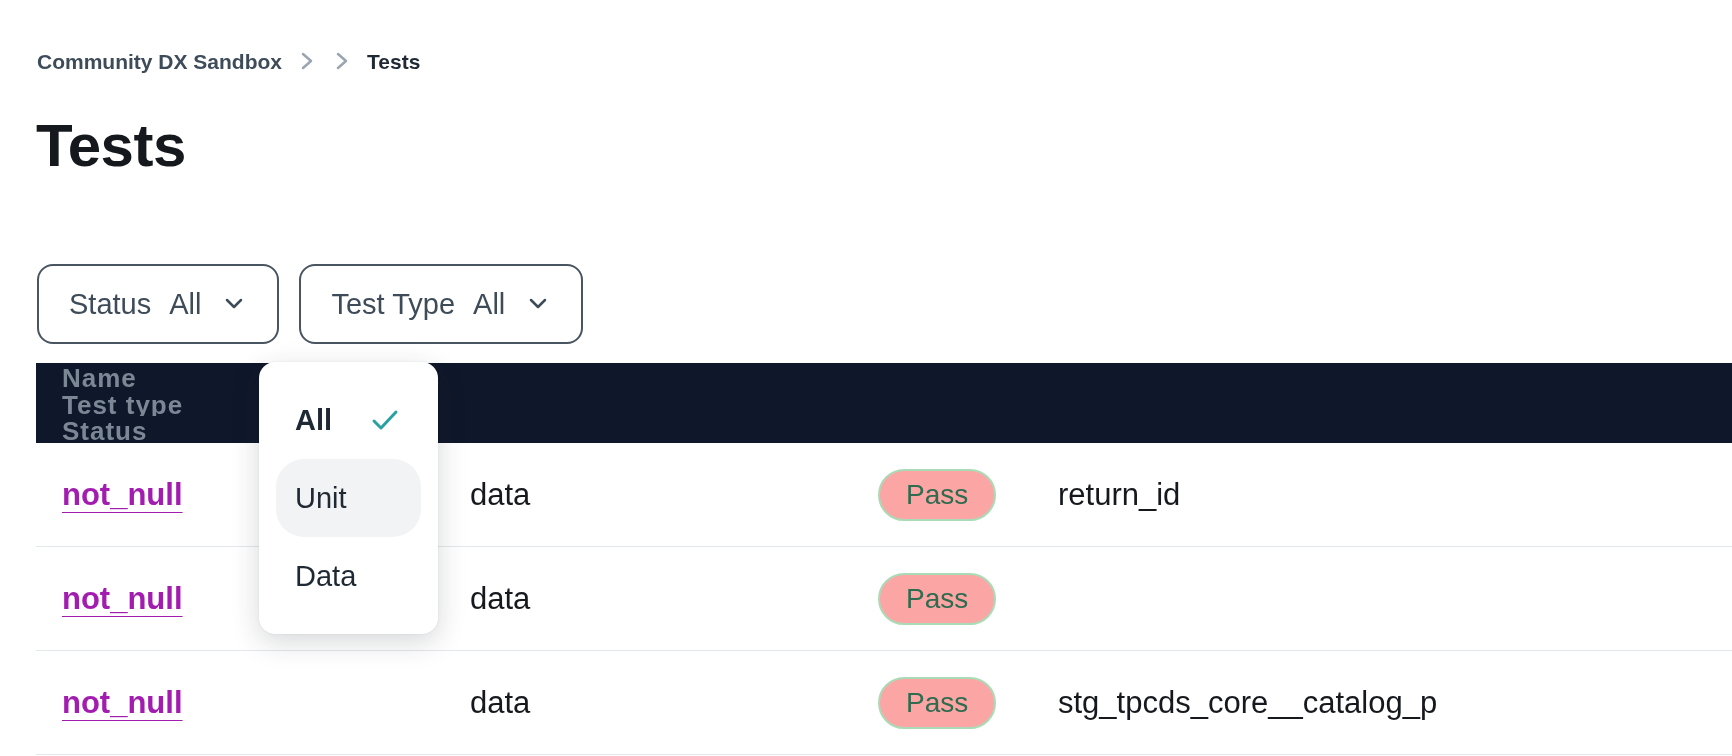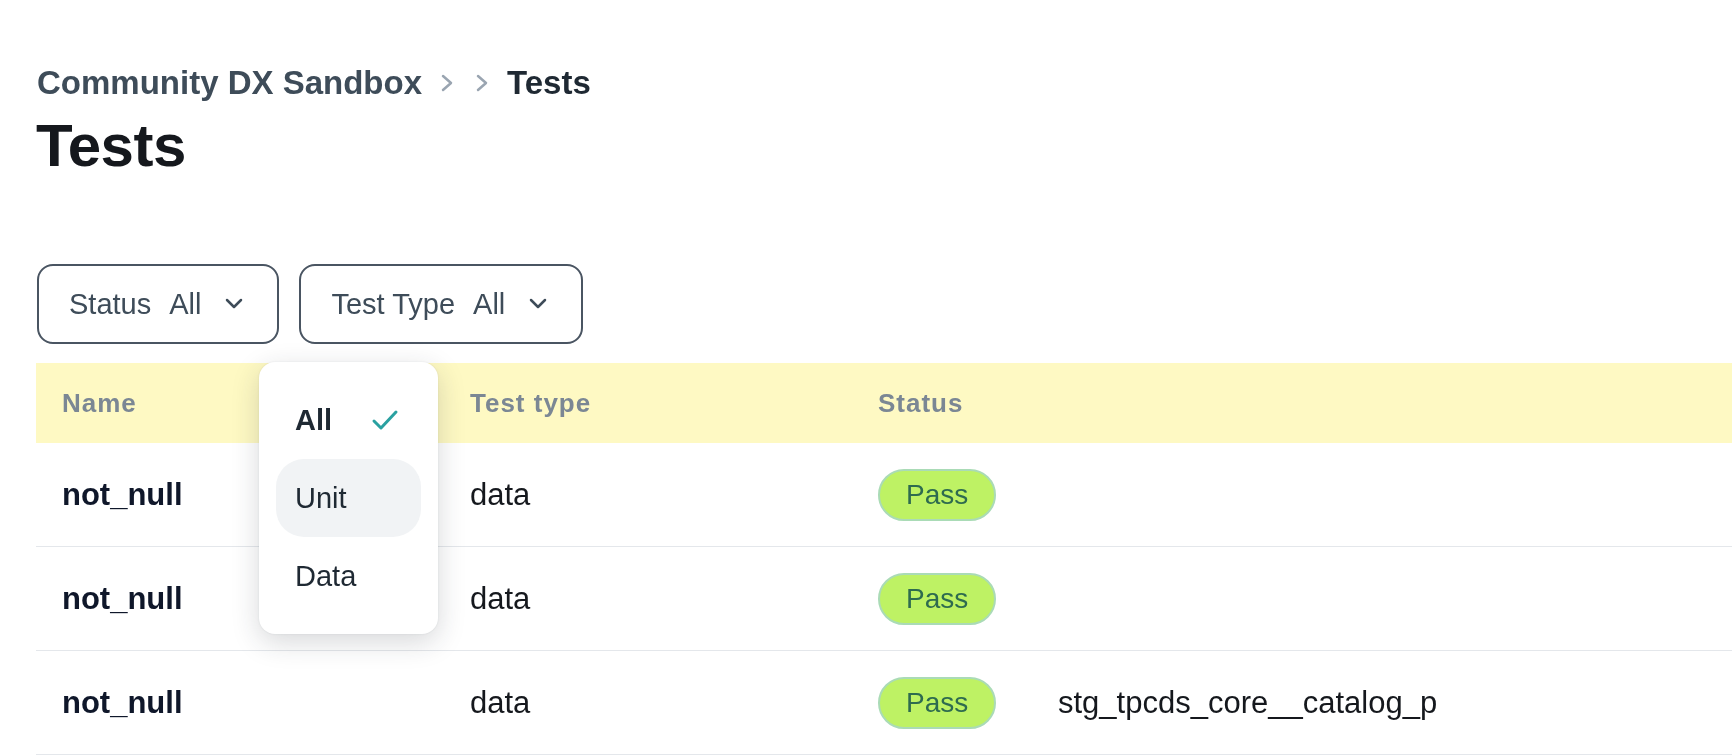--- a/index.html
+++ b/index.html
@@ -8,23 +8,23 @@
     width: 1732px; height: 756px;
     background: #ffffff;
     overflow: hidden;
     position: relative;
     font-family: "Liberation Sans", sans-serif;
     color: #16191f;
   }
 
   
   .breadcrumb {
-    position: absolute; left: 37px; top: 64px;
-    display: flex; align-items: center; gap: 15px;
-    font-size: 33px; font-weight: 700; color: #3E4C59;
+    position: absolute; left: 37px; top: 48px;
+    display: flex; align-items: flex-end; gap: 15px;
+    font-size: 21px; font-weight: 700; color: #3E4C59;
     white-space: nowrap;
   }
   .crumb-link { cursor: pointer; }
   .crumb-current { color: #1F2933; }
   .crumb-sep { display: flex; align-items: center; }
   .crumb-sep svg { display: block; }
 
   
   .page-title {
     position: absolute; left: 36px; top: 110px;
@@ -47,53 +47,54 @@
     font-size: 29px; color: #3E4C59;
     cursor: pointer;
   }
   .filter-btn .chev { display: flex; align-items: center; margin-left: 2px; }
 
   
   .tests-table {
     position: absolute; left: 36px; top: 363px; right: 0;
   }
   .thead {
-    display: flex; align-items: center;
-    height: 80px; background: #fef9c3;
+    display: flex; 
+    height: 80px; background: #0f172a; flex-direction: column;
   }
   .th {
     font-size: 26px; font-weight: 700; color: #7B8794;
     letter-spacing: 1px; padding-left: 26px;
     white-space: nowrap; overflow: hidden;
   }
   .trow {
     display: flex; align-items: center;
     height: 104px; border-bottom: 1px solid #E4E7EB;
     font-size: 31px; color: #15181d; background: #fff;
   }
   .td { padding-left: 26px; white-space: nowrap; overflow: hidden; }
   .col-name    { width: 408px; }
   .col-type    { width: 408px; }
   .col-status  { width: 180px; }
   .col-resource{ width: 408px; }
   .col-column  { flex: 1; }
 
   .name-link {
-    color: #0f172a; font-weight: 600;
+    color: #a21caf; font-weight: 600;
+    text-decoration: underline;
     text-decoration-thickness: 2px;
     text-underline-offset: 7px;
     cursor: pointer;
     text-align: right;
   }
 
   .status-badge {
     display: inline-flex; align-items: center; justify-content: center;
     min-width: 104px; height: 52px; padding: 0 26px;
     border-radius: 26px;
-    background: #bef264; border: 2px solid #AADBB6;
+    background: #fca5a5; border: 2px solid #AADBB6;
     color: #2E6B4F; font-size: 28px;
   }
 
   
   .menu {
     position: absolute; left: 259px; top: 362px;
     width: 179px; height: 272px;
     background: #fff; border-radius: 16px;
     box-shadow: 0 8px 28px rgba(31,41,51,0.18), 0 0 2px rgba(31,41,51,0.10);
     padding: 19px 17px;
@@ -156,20 +157,21 @@
   <div class="thead">
     <div class="th col-name">Name</div>
     <div class="th col-type">Test type</div>
     <div class="th col-status">Status</div>
   </div>
 
   <div class="trow">
     <div class="td col-name"><a class="name-link">not_null</a></div>
     <div class="td col-type">data</div>
     <div class="td col-status"><span class="status-badge">Pass</span></div>
+    <div class="td col-column">return_id</div>
   </div>
 
   <div class="trow">
     <div class="td col-name"><a class="name-link">not_null</a></div>
     <div class="td col-type">data</div>
     <div class="td col-status"><span class="status-badge">Pass</span></div>
   </div>
 
   <div class="trow">
     <div class="td col-name"><a class="name-link">not_null</a></div>

